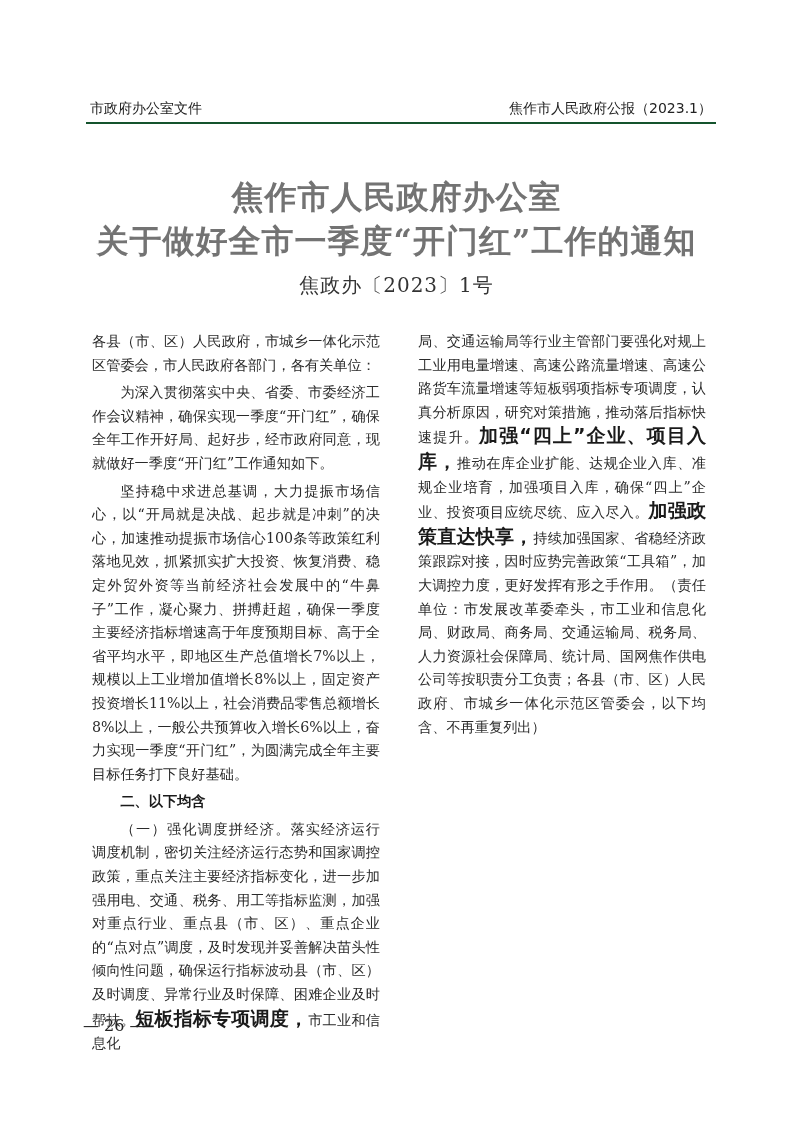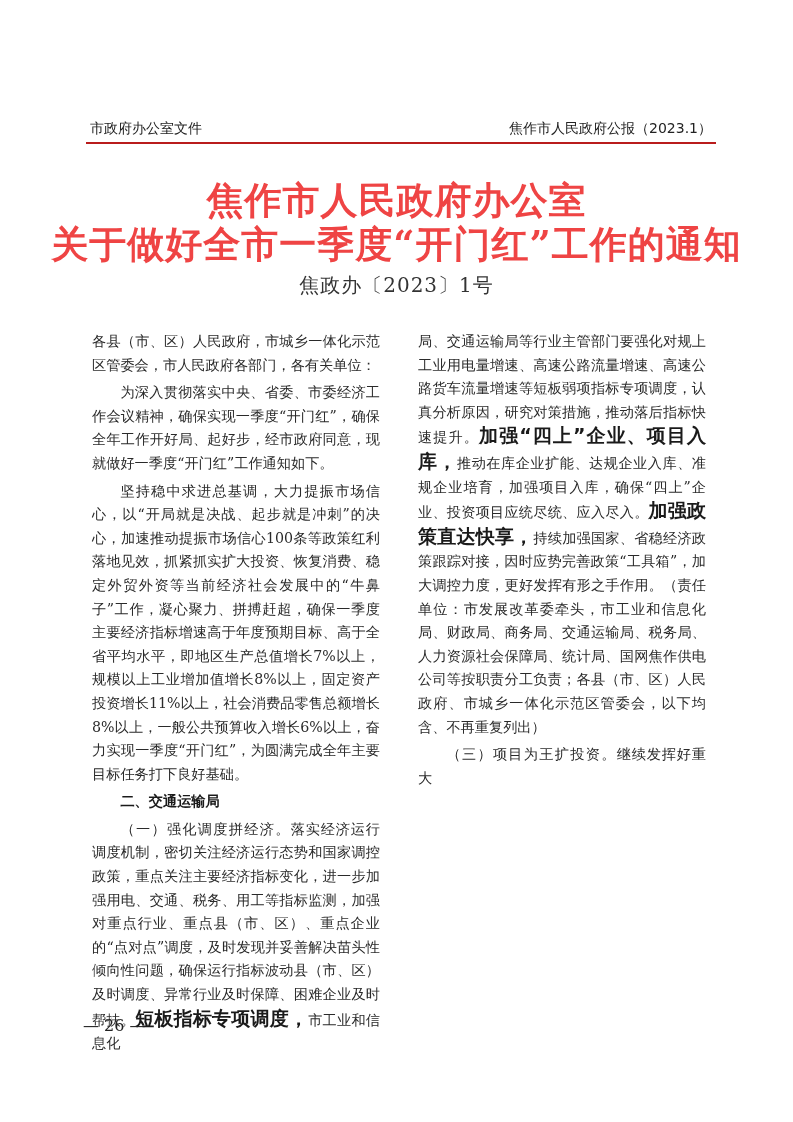--- a/index.html
+++ b/index.html
@@ -1,20 +1,20 @@
 <!DOCTYPE html>
 <html><head>
 <meta charset="utf-8">
 <style>
   html, body { margin: 0; padding: 0; background: #ffffff; }
   body { width: 793px; height: 1122px; position: relative; overflow: hidden; color: #222; }
-  .header { position: absolute; left: 86px; top: 116px; width: 630px; height: 26px; border-bottom: 2px solid #b91c1c; }
+  .header { position: absolute; left: 86px; top: 96px; width: 630px; height: 26px; border-bottom: 2px solid #14532d; }
   .header-left { position: absolute; left: 4px; top: 4px; font-family: "DejaVu Sans", sans-serif; font-size: 14px; color: #222; }
   .header-right { position: absolute; right: 4px; top: 4px; font-family: "DejaVu Sans", sans-serif; font-size: 14px; color: #222; text-align: center; }
-  .title { position: absolute; left: 0; width: 793px; text-align: center; font-family: "DejaVu Serif", serif; font-weight: bold; font-size: 37px; color: #ef4444; letter-spacing: 1px; }
+  .title { position: absolute; left: 0; width: 793px; text-align: center; font-family: "DejaVu Serif", serif; font-weight: bold; font-size: 32px; color: #737373; letter-spacing: 1px; }
   .title.l1 { top: 176px; }
   .title.l2 { top: 220px; }
   .docno { position: absolute; left: 0; width: 793px; top: 272px; text-align: center; font-family: "DejaVu Serif", serif; font-size: 20px; color: #333; letter-spacing: 1px; }
   .col { position: absolute; top: 326px; width: 296px; font-family: "DejaVu Serif", serif; font-size: 14.2px; line-height: 23.6px; color: #2a2a2a; text-align: justify; }
   .col.left { left: 88px; }
   .col.right { left: 414px; }
   .col p { margin: 4px; }
   .indent { text-indent: 2em; }
   .h1 { font-family: "DejaVu Sans", sans-serif; font-weight: bold; text-indent: 2em; color: #1a1a1a; }
   .b { font-weight: bold; font-family: "DejaVu Sans", sans-serif; font-size: 19px; color: #1a1a1a; }
@@ -30,22 +30,21 @@
 </div>
 
 <div class="title l1">焦作市人民政府办公室</div>
 <div class="title l2">关于做好全市一季度“开门红”工作的通知</div>
 <div class="docno">焦政办〔2023〕1号</div>
 
 <div class="col left">
   <p>各县（市、区）人民政府，市城乡一体化示范区管委会，市人民政府各部门，各有关单位：</p>
   <p class="indent">为深入贯彻落实中央、省委、市委经济工作会议精神，确保实现一季度“开门红”，确保全年工作开好局、起好步，经市政府同意，现就做好一季度“开门红”工作通知如下。</p>
   <p class="indent">坚持稳中求进总基调，大力提振市场信心，以“开局就是决战、起步就是冲刺”的决心，加速推动提振市场信心100条等政策红利落地见效，抓紧抓实扩大投资、恢复消费、稳定外贸外资等当前经济社会发展中的“牛鼻子”工作，凝心聚力、拼搏赶超，确保一季度主要经济指标增速高于年度预期目标、高于全省平均水平，即地区生产总值增长7%以上，规模以上工业增加值增长8%以上，固定资产投资增长11%以上，社会消费品零售总额增长8%以上，一般公共预算收入增长6%以上，奋力实现一季度“开门红”，为圆满完成全年主要目标任务打下良好基础。</p>
-  <p class="h1">二、交通运输局</p>
+  <p class="h1">二、以下均含</p>
   <p class="indent"><span class="kai">（一）强化调度拼经济。</span><span>落实经济运行调度机制，密切关注经济运行态势和国家调控政策，重点关注主要经济指标变化，进一步加强用电、交通、税务、用工等指标监测，加强对重点行业、重点县（市、区）、重点企业的“点对点”调度，及时发现并妥善解决苗头性倾向性问题，确保运行指标波动县（市、区）及时调度、异常行业及时保障、困难企业及时帮扶。</span><span class="b">短板指标专项调度，</span><span>市工业和信息化</span></p>
 </div>
 
 <div class="col right">
   <p><span>局、交通运输局等行业主管部门要强化对规上工业用电量增速、高速公路流量增速、高速公路货车流量增速等短板弱项指标专项调度，认真分析原因，研究对策措施，推动落后指标快速提升。</span><span class="b">加强“四上”企业、项目入库，</span><span>推动在库企业扩能、达规企业入库、准规企业培育，加强项目入库，确保“四上”企业、投资项目应统尽统、应入尽入。</span><span class="b">加强政策直达快享，</span><span>持续加强国家、省稳经济政策跟踪对接，因时应势完善政策“工具箱”，加大调控力度，更好发挥有形之手作用。（责任单位：市发展改革委牵头，市工业和信息化局、财政局、商务局、交通运输局、税务局、人力资源社会保障局、统计局、国网焦作供电公司等按职责分工负责；各县（市、区）人民政府、市城乡一体化示范区管委会，以下均含、不再重复列出）</span></p>
-  <p class="indent"><span class="kai">（三）项目为王扩投资。</span><span>继续发挥好重大</span></p>
 </div>
 
 <div class="pageno">— 26 —</div>
 
 </body></html>

